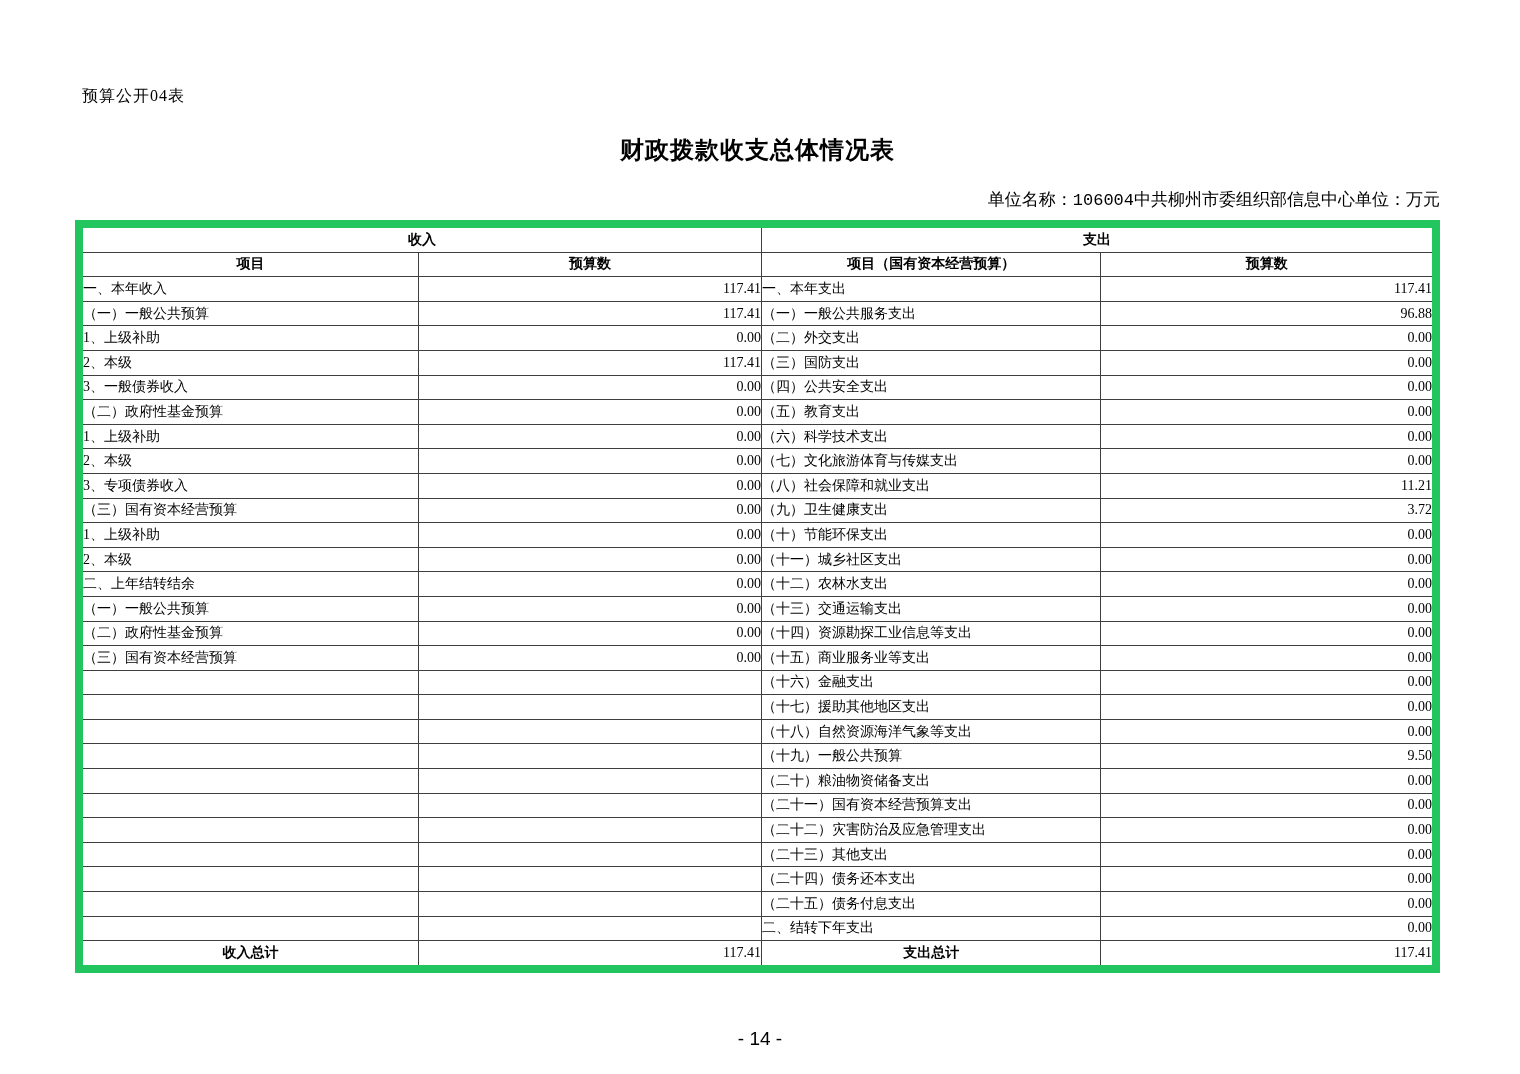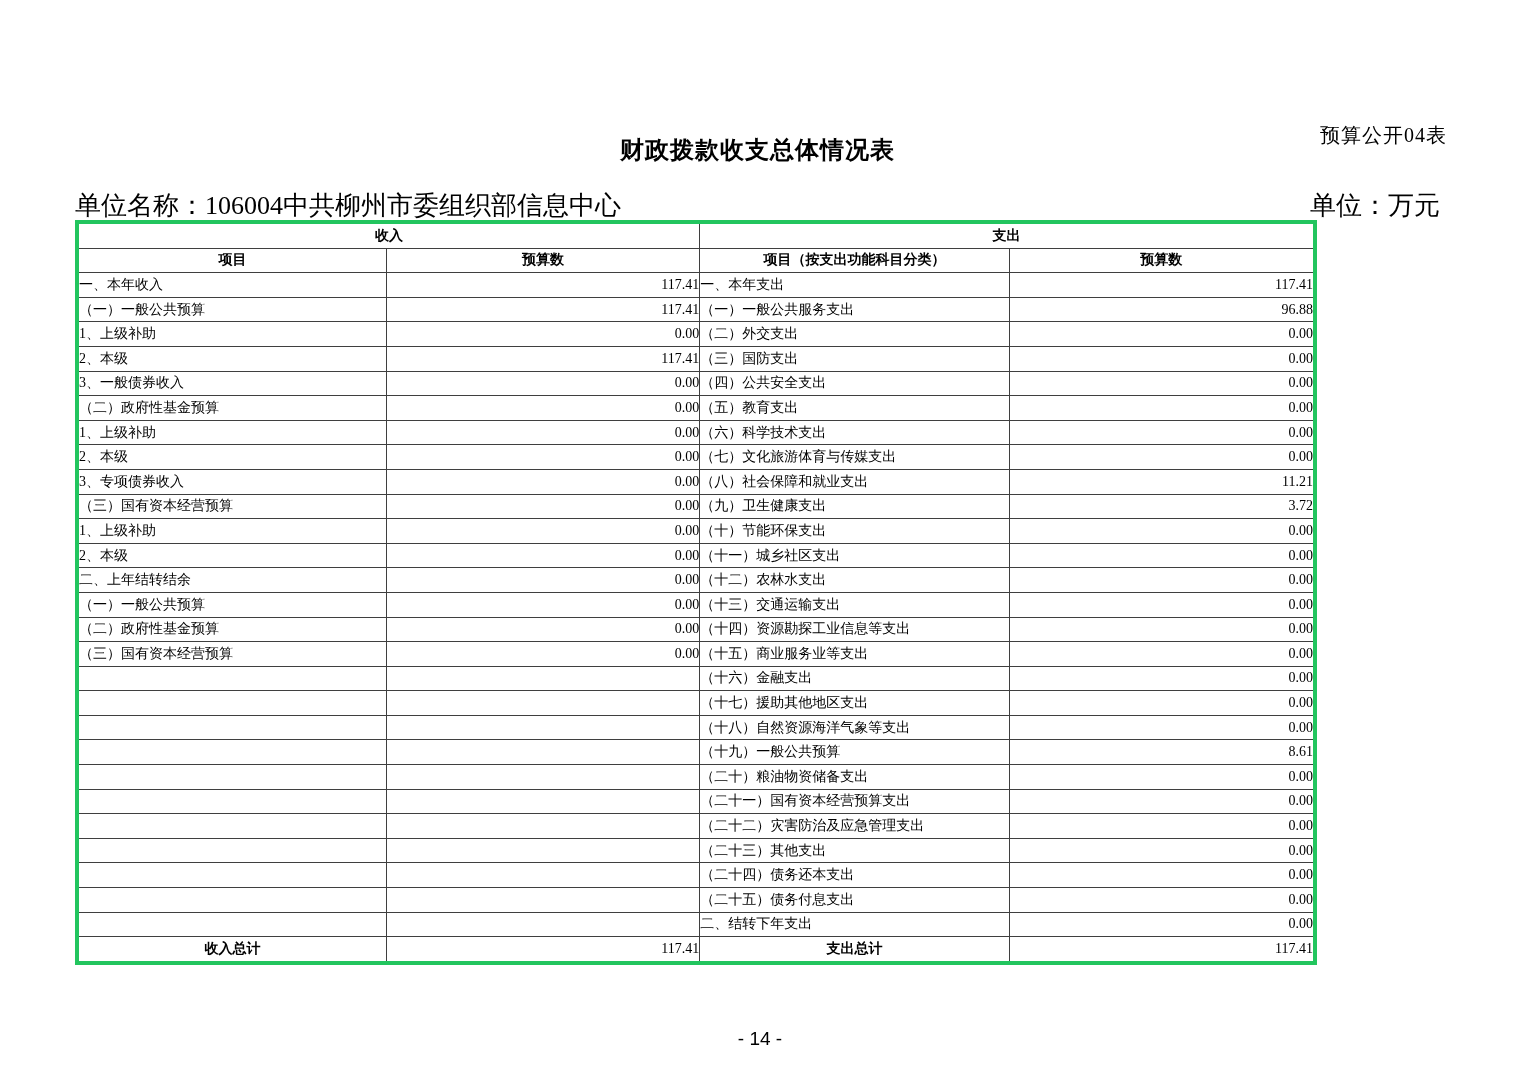--- a/index.html
+++ b/index.html
@@ -18,53 +18,53 @@
     position: absolute;
     left: 75px;
     top: 0;
     width: 1365px;
   }
   .form-label {
     position: absolute;
     top: 86px;
     right: -7px;
     width: 100%;
-    text-align: right;
-    font-size: 20px;
+    text-align: left;
+    font-size: 16px;
     letter-spacing: 1px;
-    margin-top: 36px;
   }
   .doc-title {
     position: absolute;
     top: 134px;
     left: 0;
     width: 100%;
     text-align: center;
     font-size: 24px;
     font-weight: bold;
     letter-spacing: 1px;
     margin: 0;
   }
   .meta-row {
     position: absolute;
     top: 188px;
     left: 0;
     width: 100%;
     display: flex;
-    justify-content: space-between;
-    font-size: 26px;
+    justify-content: flex-end;
+    font-size: 17px;
+    font-family: Liberation Mono, monospace;
   }
   table.budget {
     position: absolute;
     top: 220px;
     left: 0;
-    width: 1242px;
+    width: 1365px;
     border-collapse: collapse;
     table-layout: fixed;
-    border: 4px solid #22c55e;
+    border: 8px solid #22c55e;
   }
   table.budget th,
   table.budget td {
     border: 1px solid #3f3f3f;
     height: 23.6px;
     padding: 0;
     font-size: 14px;
     line-height: 1;
     overflow: hidden;
     white-space: nowrap;
@@ -126,21 +126,21 @@
       <col style="width:24.7%">
     </colgroup>
     <thead>
       <tr>
         <th colspan="2">收入</th>
         <th colspan="2">支出</th>
       </tr>
       <tr>
         <th>项目</th>
         <th>预算数</th>
-        <th>项目（按支出功能科目分类）</th>
+        <th>项目（国有资本经营预算）</th>
         <th>预算数</th>
       </tr>
     </thead>
     <tbody id="rows">
         <tr>
           <td class="item li0">一、本年收入</td>
           <td class="num">117.41</td>
           <td class="item re0">一、本年支出</td>
           <td class="num">117.41</td>
         </tr>
@@ -249,21 +249,21 @@
         <tr>
           <td class="item li0"></td>
           <td class="num"></td>
           <td class="item re1">（十八）自然资源海洋气象等支出</td>
           <td class="num">0.00</td>
         </tr>
         <tr>
           <td class="item li0"></td>
           <td class="num"></td>
           <td class="item re1">（十九）一般公共预算</td>
-          <td class="num">8.61</td>
+          <td class="num">9.50</td>
         </tr>
         <tr>
           <td class="item li0"></td>
           <td class="num"></td>
           <td class="item re1">（二十）粮油物资储备支出</td>
           <td class="num">0.00</td>
         </tr>
         <tr>
           <td class="item li0"></td>
           <td class="num"></td>

